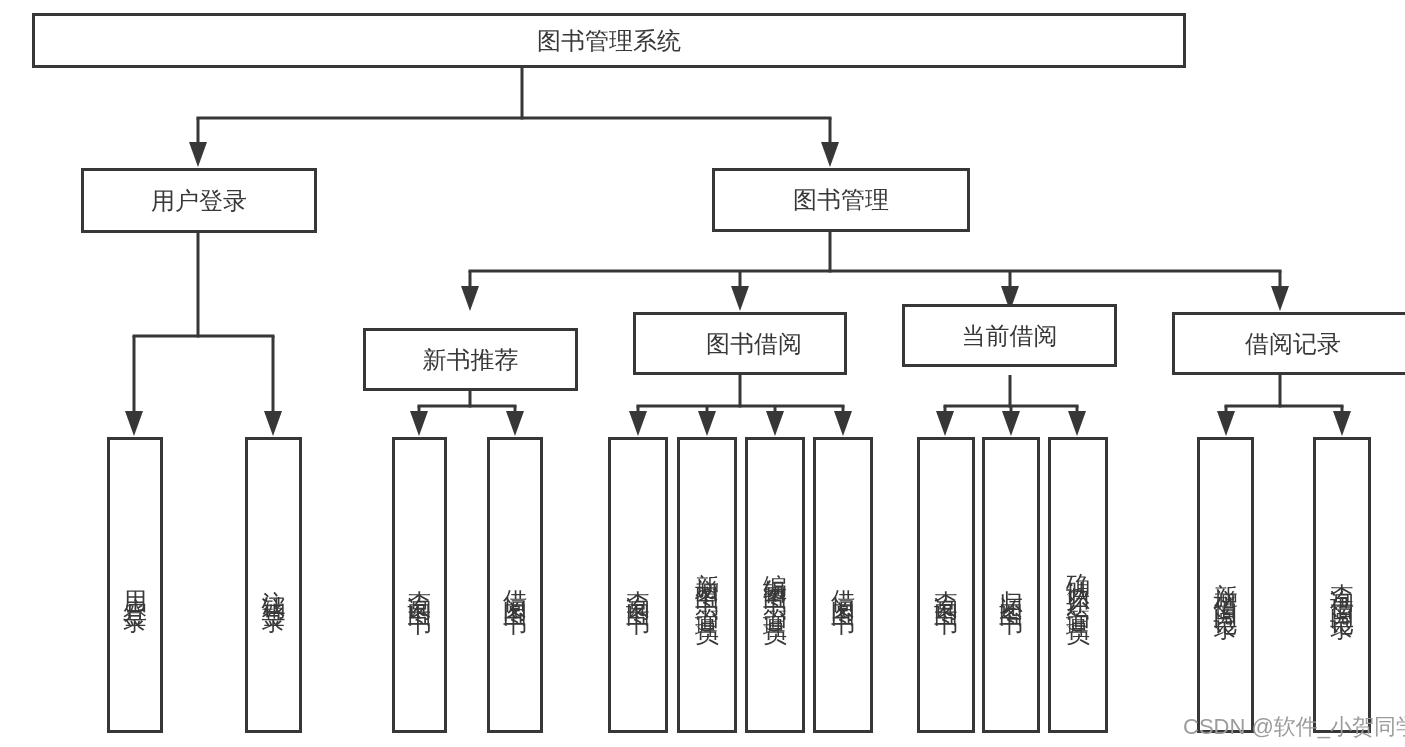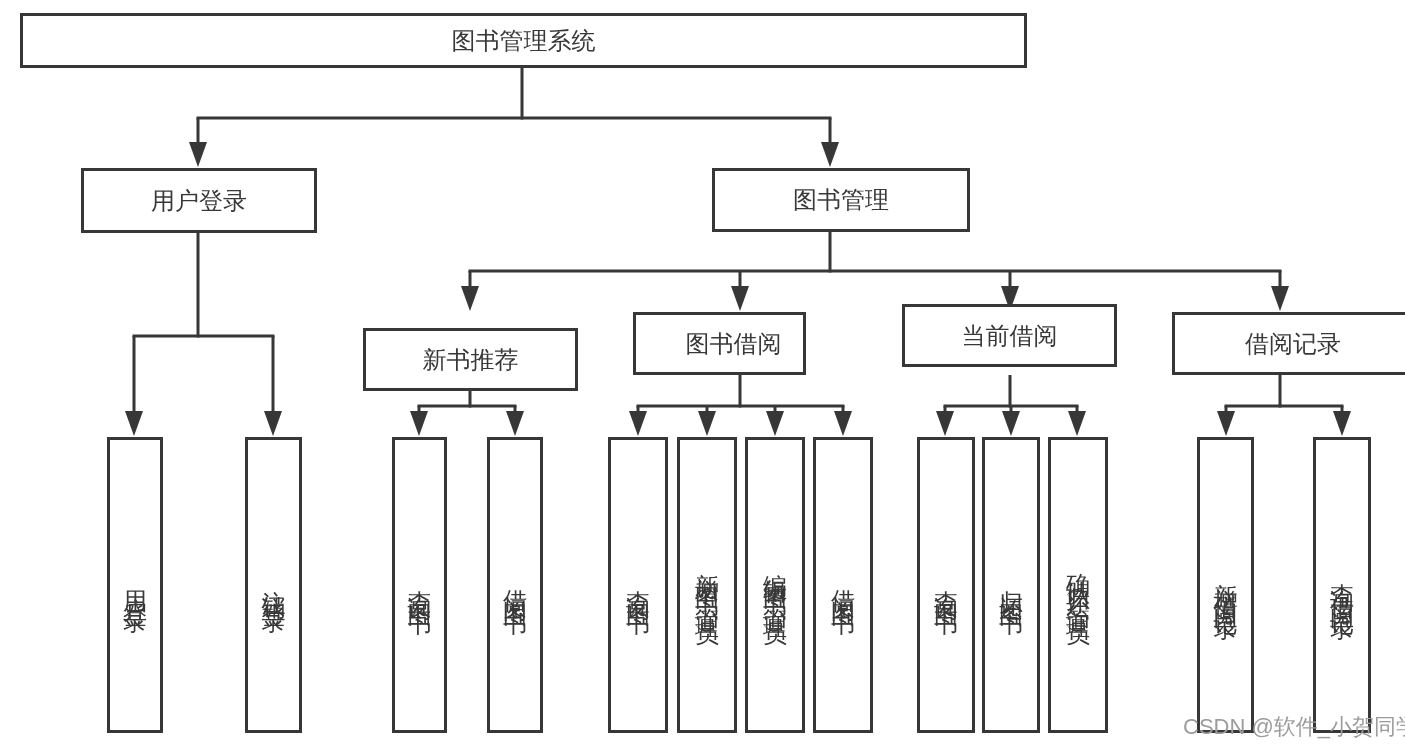--- a/index.html
+++ b/index.html
@@ -118,35 +118,35 @@
     <g>
       <line x1="1280" y1="375" x2="1280" y2="407.5"></line>
       <line x1="1224.5" y1="406" x2="1343.5" y2="406"></line>
       <line x1="1226" y1="406" x2="1226" y2="414"></line>
       <polygon points="1217,411 1235,411 1226,436"></polygon>
       <line x1="1342" y1="406" x2="1342" y2="414"></line>
       <polygon points="1333,411 1351,411 1342,436"></polygon>
     </g>
   </svg>
 
-  <div class="node root" style="left:20px;top:13px;width:1007px;height:55px;">
+  <div class="node root" style="left:32px;top:13px;width:1154px;height:55px;">
     <span>图书管理系统</span>
   </div>
 
   <div class="node" style="left:81px;top:168px;width:236px;height:65px;">
     <span>用户登录</span>
   </div>
   <div class="node" style="left:712px;top:168px;width:258px;height:64px;">
     <span>图书管理</span>
   </div>
 
   <div class="node" style="left:363px;top:328px;width:215px;height:63px;">
     <span>新书推荐</span>
   </div>
-  <div class="node" style="left:633px;top:312px;width:173px;height:63px;padding-left:28px;">
+  <div class="node" style="left:633px;top:312px;width:214px;height:63px;padding-left:28px;">
     <span>图书借阅</span>
   </div>
   <div class="node" style="left:902px;top:304px;width:215px;height:63px;">
     <span>当前借阅</span>
   </div>
   <div class="node" style="left:1172px;top:312px;width:242px;height:63px;text-align:center;">
     <span>借阅记录</span>
   </div>
 
   <div class="node leaf" style="left:107px;top:437px;width:56px;height:296px;">

